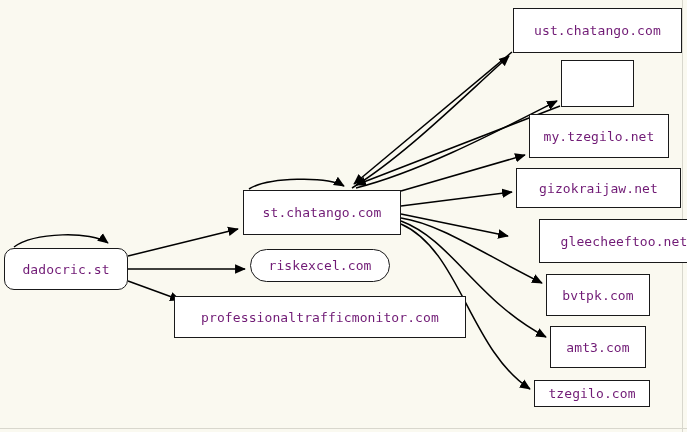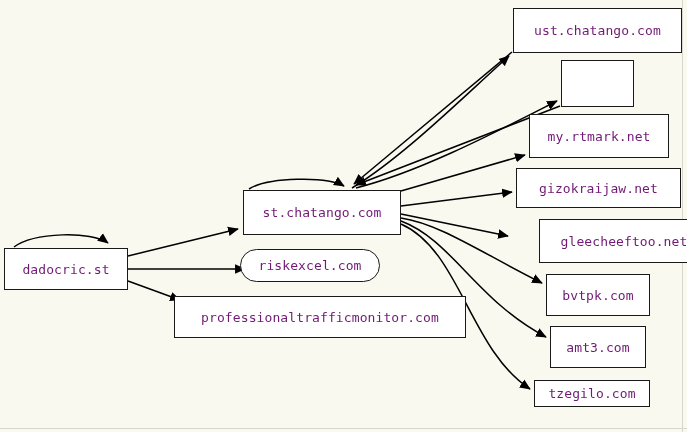--- a/index.html
+++ b/index.html
@@ -108,40 +108,40 @@
 
     <path class="edge-path" marker-end="url(#arrow)" d="M 401 214 L 508 236"></path>
 
     <path class="edge-path" marker-end="url(#arrow)" d="M 401 218 C 440 224, 480 252, 542 283"></path>
 
     <path class="edge-path" marker-end="url(#arrow)" d="M 401 221 C 452 240, 476 300, 546 337"></path>
 
     <path class="edge-path" marker-end="url(#arrow)" d="M 401 224 C 460 250, 470 350, 530 389"></path>
   </svg>
 
-  <div class="node-box" style="left: 4px; top: 248px; width: 124px; height: 42px;">
+  <div class="node-box" style="left: 4px; top: 248px; width: 124px; height: 42px; border-radius: 10px;">
     <span class="node-label">dadocric.st</span>
   </div>
   <div class="node-box" style="left: 243px; top: 190px; width: 158px; height: 45px;">
     <span class="node-label">st.chatango.com</span>
   </div>
-  <div class="node-box" style="left: 240px; top: 249px; width: 140px; height: 33px; border-radius: 18px;">
+  <div class="node-box" style="left: 250px; top: 249px; width: 140px; height: 33px; border-radius: 18px;">
     <span class="node-label">riskexcel.com</span>
   </div>
   <div class="node-box" style="left: 174px; top: 296px; width: 292px; height: 42px;">
     <span class="node-label">professionaltrafficmonitor.com</span>
   </div>
   <div class="node-box" style="left: 513px; top: 8px; width: 169px; height: 45px;">
     <span class="node-label">ust.chatango.com</span>
   </div>
   <div class="node-box" style="left: 561px; top: 60px; width: 73px; height: 47px;">
     <span class="node-label"></span>
   </div>
   <div class="node-box" style="left: 529px; top: 114px; width: 140px; height: 44px;">
-    <span class="node-label">my.rtmark.net</span>
+    <span class="node-label">my.tzegilo.net</span>
   </div>
   <div class="node-box" style="left: 516px; top: 168px; width: 165px; height: 40px; text-align: center;">
     <span class="node-label">gizokraijaw.net</span>
   </div>
   <div class="node-box" style="left: 512px; top: 219px; width: 170px; height: 44px; margin-left: 27px;">
     <span class="node-label">gleecheeftoo.net</span>
   </div>
   <div class="node-box" style="left: 546px; top: 274px; width: 104px; height: 42px;">
     <span class="node-label">bvtpk.com</span>
   </div>

